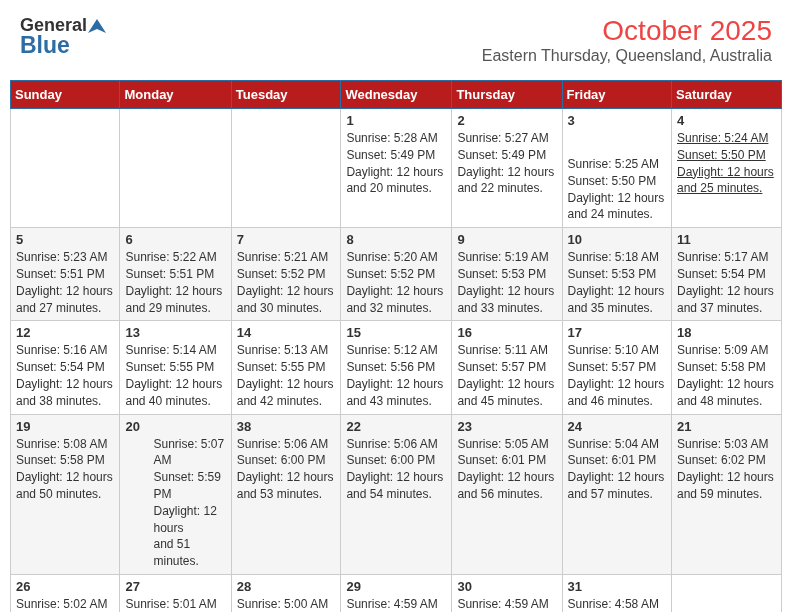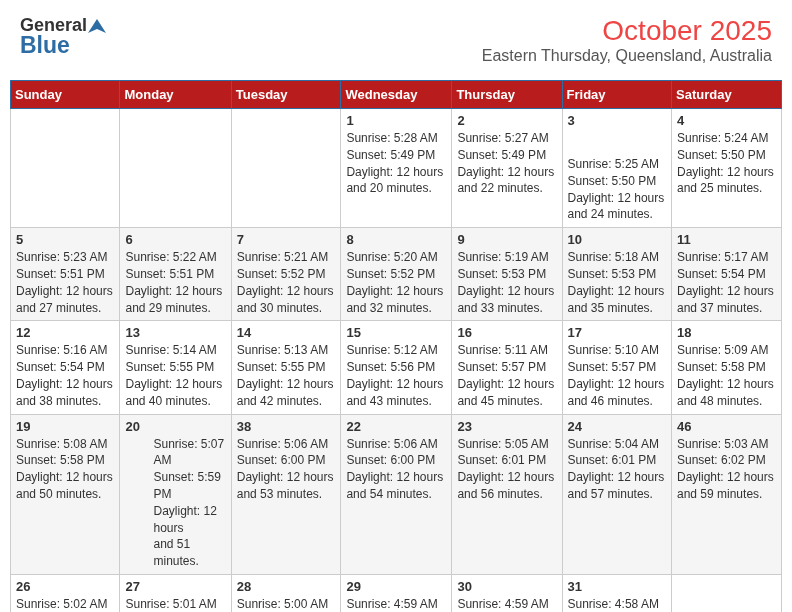--- a/index.html
+++ b/index.html
@@ -131,21 +131,21 @@
         </td>
         <td>
           <span class="day-number">3</span>
           <div class="day-info" style="white-space: pre-line; margin-top: 28px;">Sunrise: 5:25 AM
 Sunset: 5:50 PM
 Daylight: 12 hours
 and 24 minutes.</div>
         </td>
         <td>
           <span class="day-number">4</span>
-          <div class="day-info" style="white-space: pre-line;">Sunrise: 5:24 AM
+          <div class="day-info" style="white-space: pre-line; text-decoration: underline;">Sunrise: 5:24 AM
 Sunset: 5:50 PM
 Daylight: 12 hours
 and 25 minutes.</div>
         </td>
       </tr>
       <tr>
         <td>
           <span class="day-number">5</span>
           <div class="day-info" style="white-space: pre-line;">Sunrise: 5:23 AM
 Sunset: 5:51 PM
@@ -283,21 +283,21 @@
 and 56 minutes.</div>
         </td>
         <td>
           <span class="day-number">24</span>
           <div class="day-info" style="white-space: pre-line;">Sunrise: 5:04 AM
 Sunset: 6:01 PM
 Daylight: 12 hours
 and 57 minutes.</div>
         </td>
         <td>
-          <span class="day-number">46</span>
+          <span class="day-number">21</span>
           <div class="day-info" style="white-space: pre-line;">Sunrise: 5:03 AM
 Sunset: 6:02 PM
 Daylight: 12 hours
 and 59 minutes.</div>
         </td>
       </tr>
       <tr>
         <td>
           <span class="day-number">26</span>
           <div class="day-info" style="white-space: pre-line;">Sunrise: 5:02 AM

